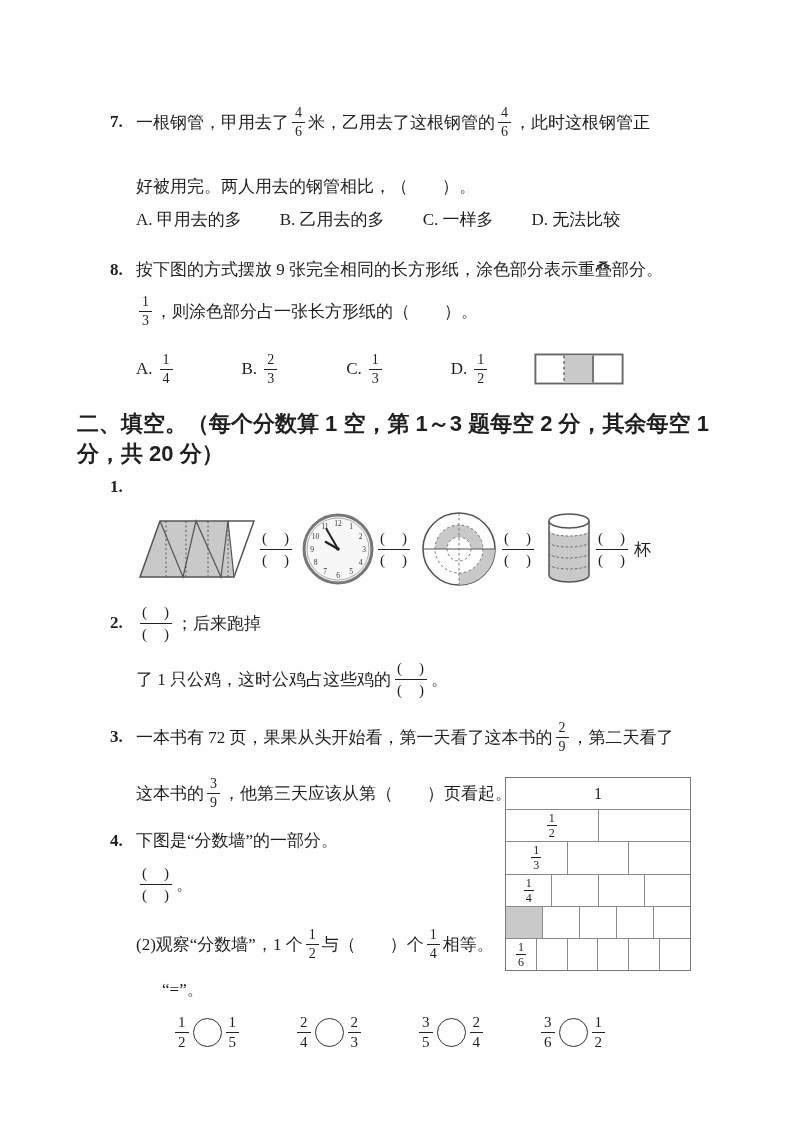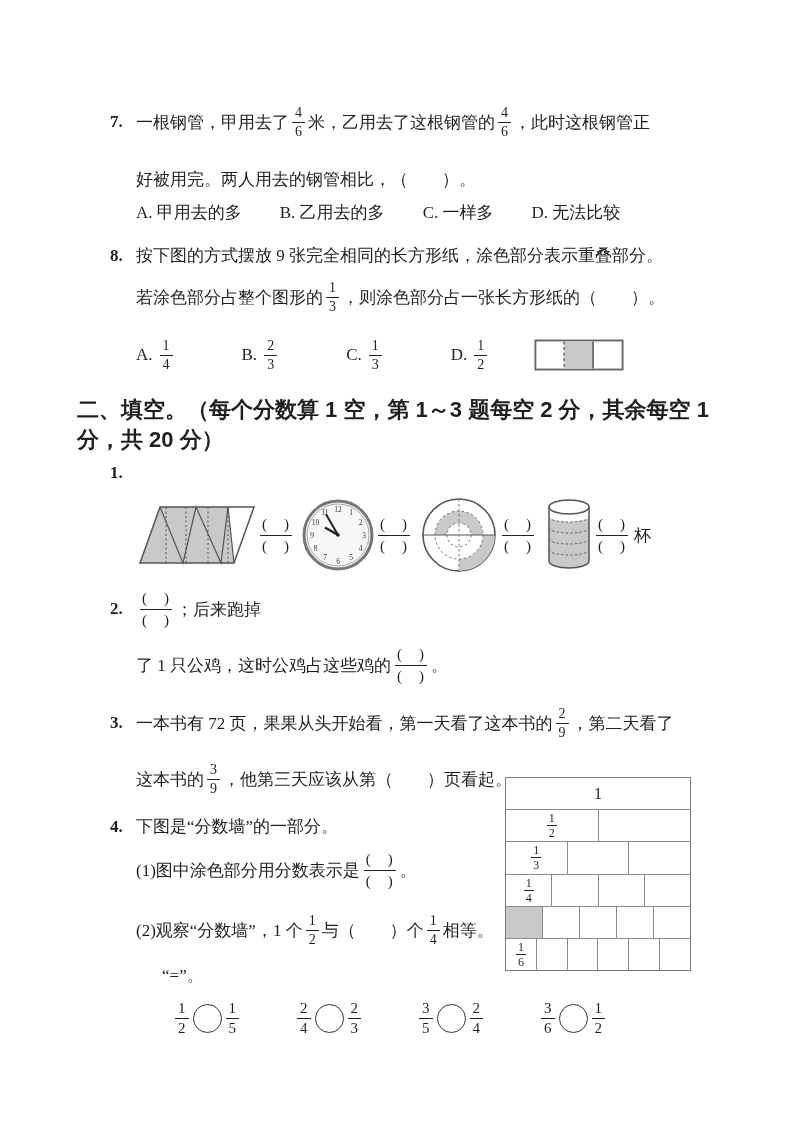--- a/index.html
+++ b/index.html
@@ -51,21 +51,21 @@
   .wall-row:first-child{border-top:none;}
   .wall-cell{flex:1; border-left:1px solid #8a8a8a; display:flex; align-items:center;
     justify-content:center;}
   .wall-cell:first-child{border-left:none;}
   .wall-cell.shaded{background:#c9c9c9;}
   .wall .whole{font-size:16px;}
   .wall .frac{font-size:12px; margin:0;}
   .wall .frac .n{padding:0 2px 1px;}
   .wall .frac .d{border-top:1px solid #222; padding:1px 2px 0;}
   .mt4{margin-top:4px;} .mt6{margin-top:6px;} .mt8{margin-top:8px;}
-  .mt10{margin-top:10px;} .mt12{margin-top:20px;}
+  .mt10{margin-top:10px;} .mt12{margin-top:27px;}
 </style>
 </head>
 <body>
 
 <div class="page">
   <div class="content">
 
     <div class="line tall">
       <span class="qnum">7.</span>
       <span>一根钢管，甲用去了</span>
@@ -86,21 +86,20 @@
       <span>B. 乙用去的多</span>
       <span>C. 一样多</span>
       <span>D. 无法比较</span>
     </div>
 
     <div class="line mt12">
       <span class="qnum">8.</span>
       <span>按下图的方式摆放 9 张完全相同的长方形纸，涂色部分表示重叠部分。</span>
     </div>
     <div class="line indent tall mt4">
-      <span>若涂色部分占整个图形的</span>
       <span class="frac">
         <span class="n">1</span>
         <span class="d">3</span>
       </span>
       <span>，则涂色部分占一张长方形纸的（　　）。</span>
     </div>
     <div class="line indent opts opts8 tall mt6">
       <span class="opt">
         <span class="lab">A.</span>
         <span class="frac">
@@ -249,21 +248,20 @@
         <span class="d">9</span>
       </span>
       <span>，他第三天应该从第（　　）页看起。</span>
     </div>
 
     <div class="line mt10">
       <span class="qnum">4.</span>
       <span>下图是“分数墙”的一部分。</span>
     </div>
     <div class="line indent2 tall mt6 subpart">
-      <span>(1)图中涂色部分用分数表示是</span>
       <span class="frac-blank">
         <span class="fb-top">(　)</span>
         <span class="fb-bot">(　)</span>
       </span>
       <span>。</span>
     </div>
     <div class="line indent2 tall mt8 subpart">
       <span>(2)观察“分数墙”，1 个</span>
       <span class="frac">
         <span class="n">1</span>

